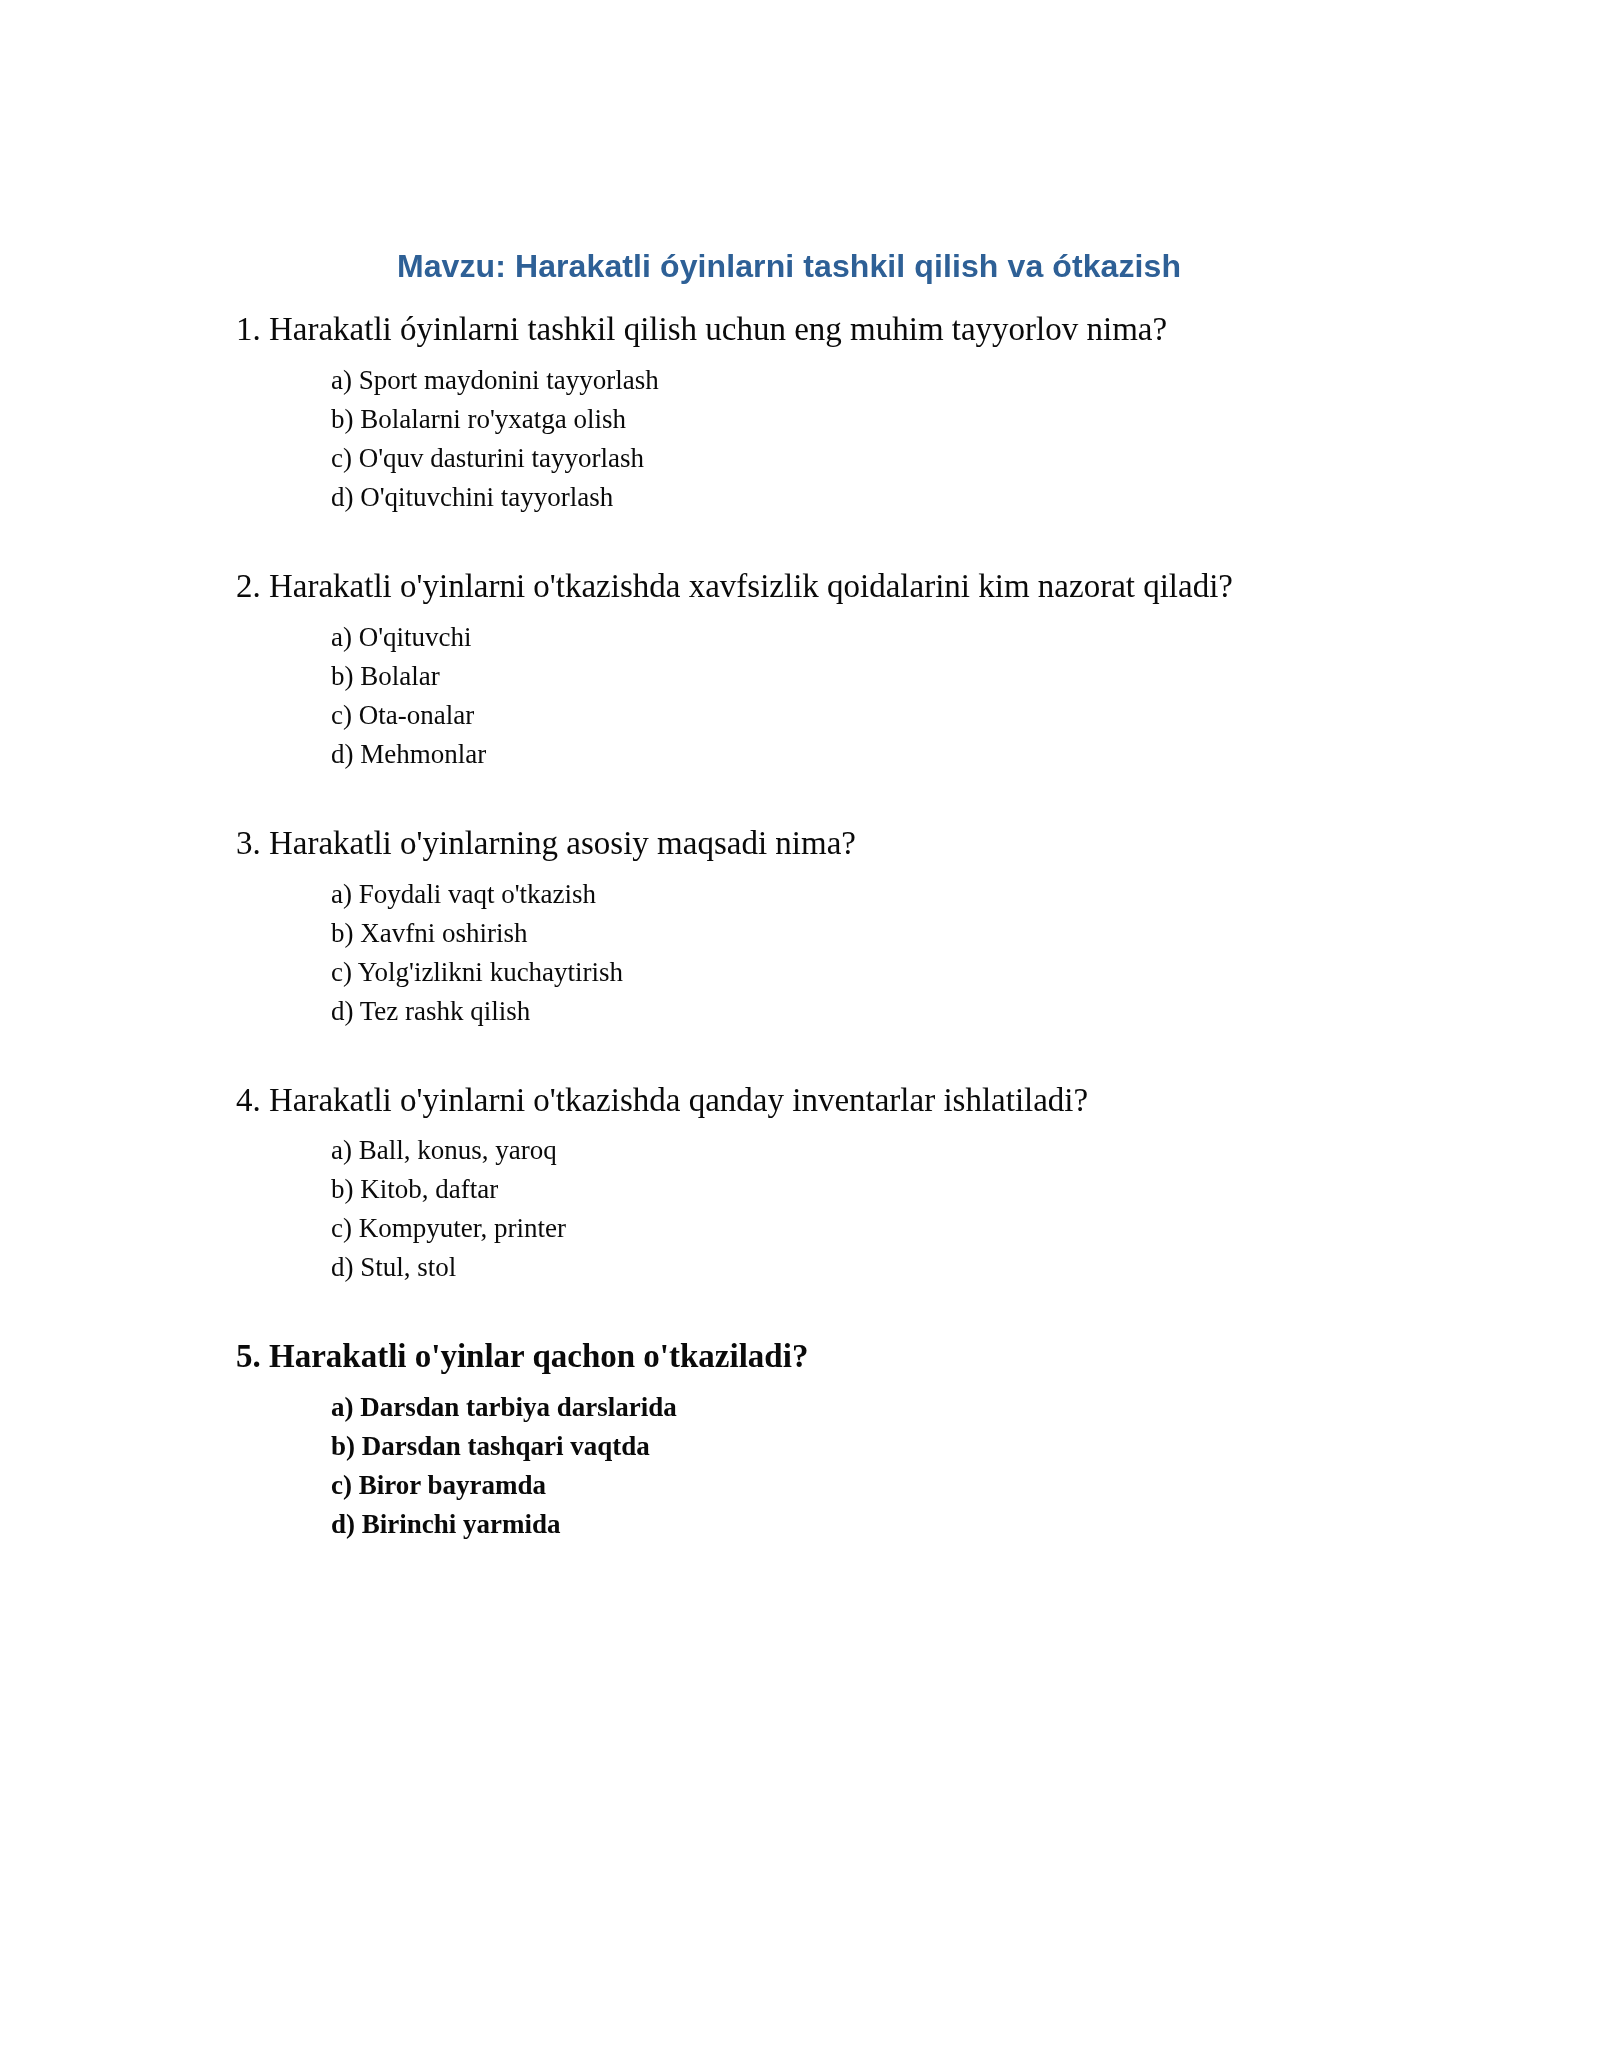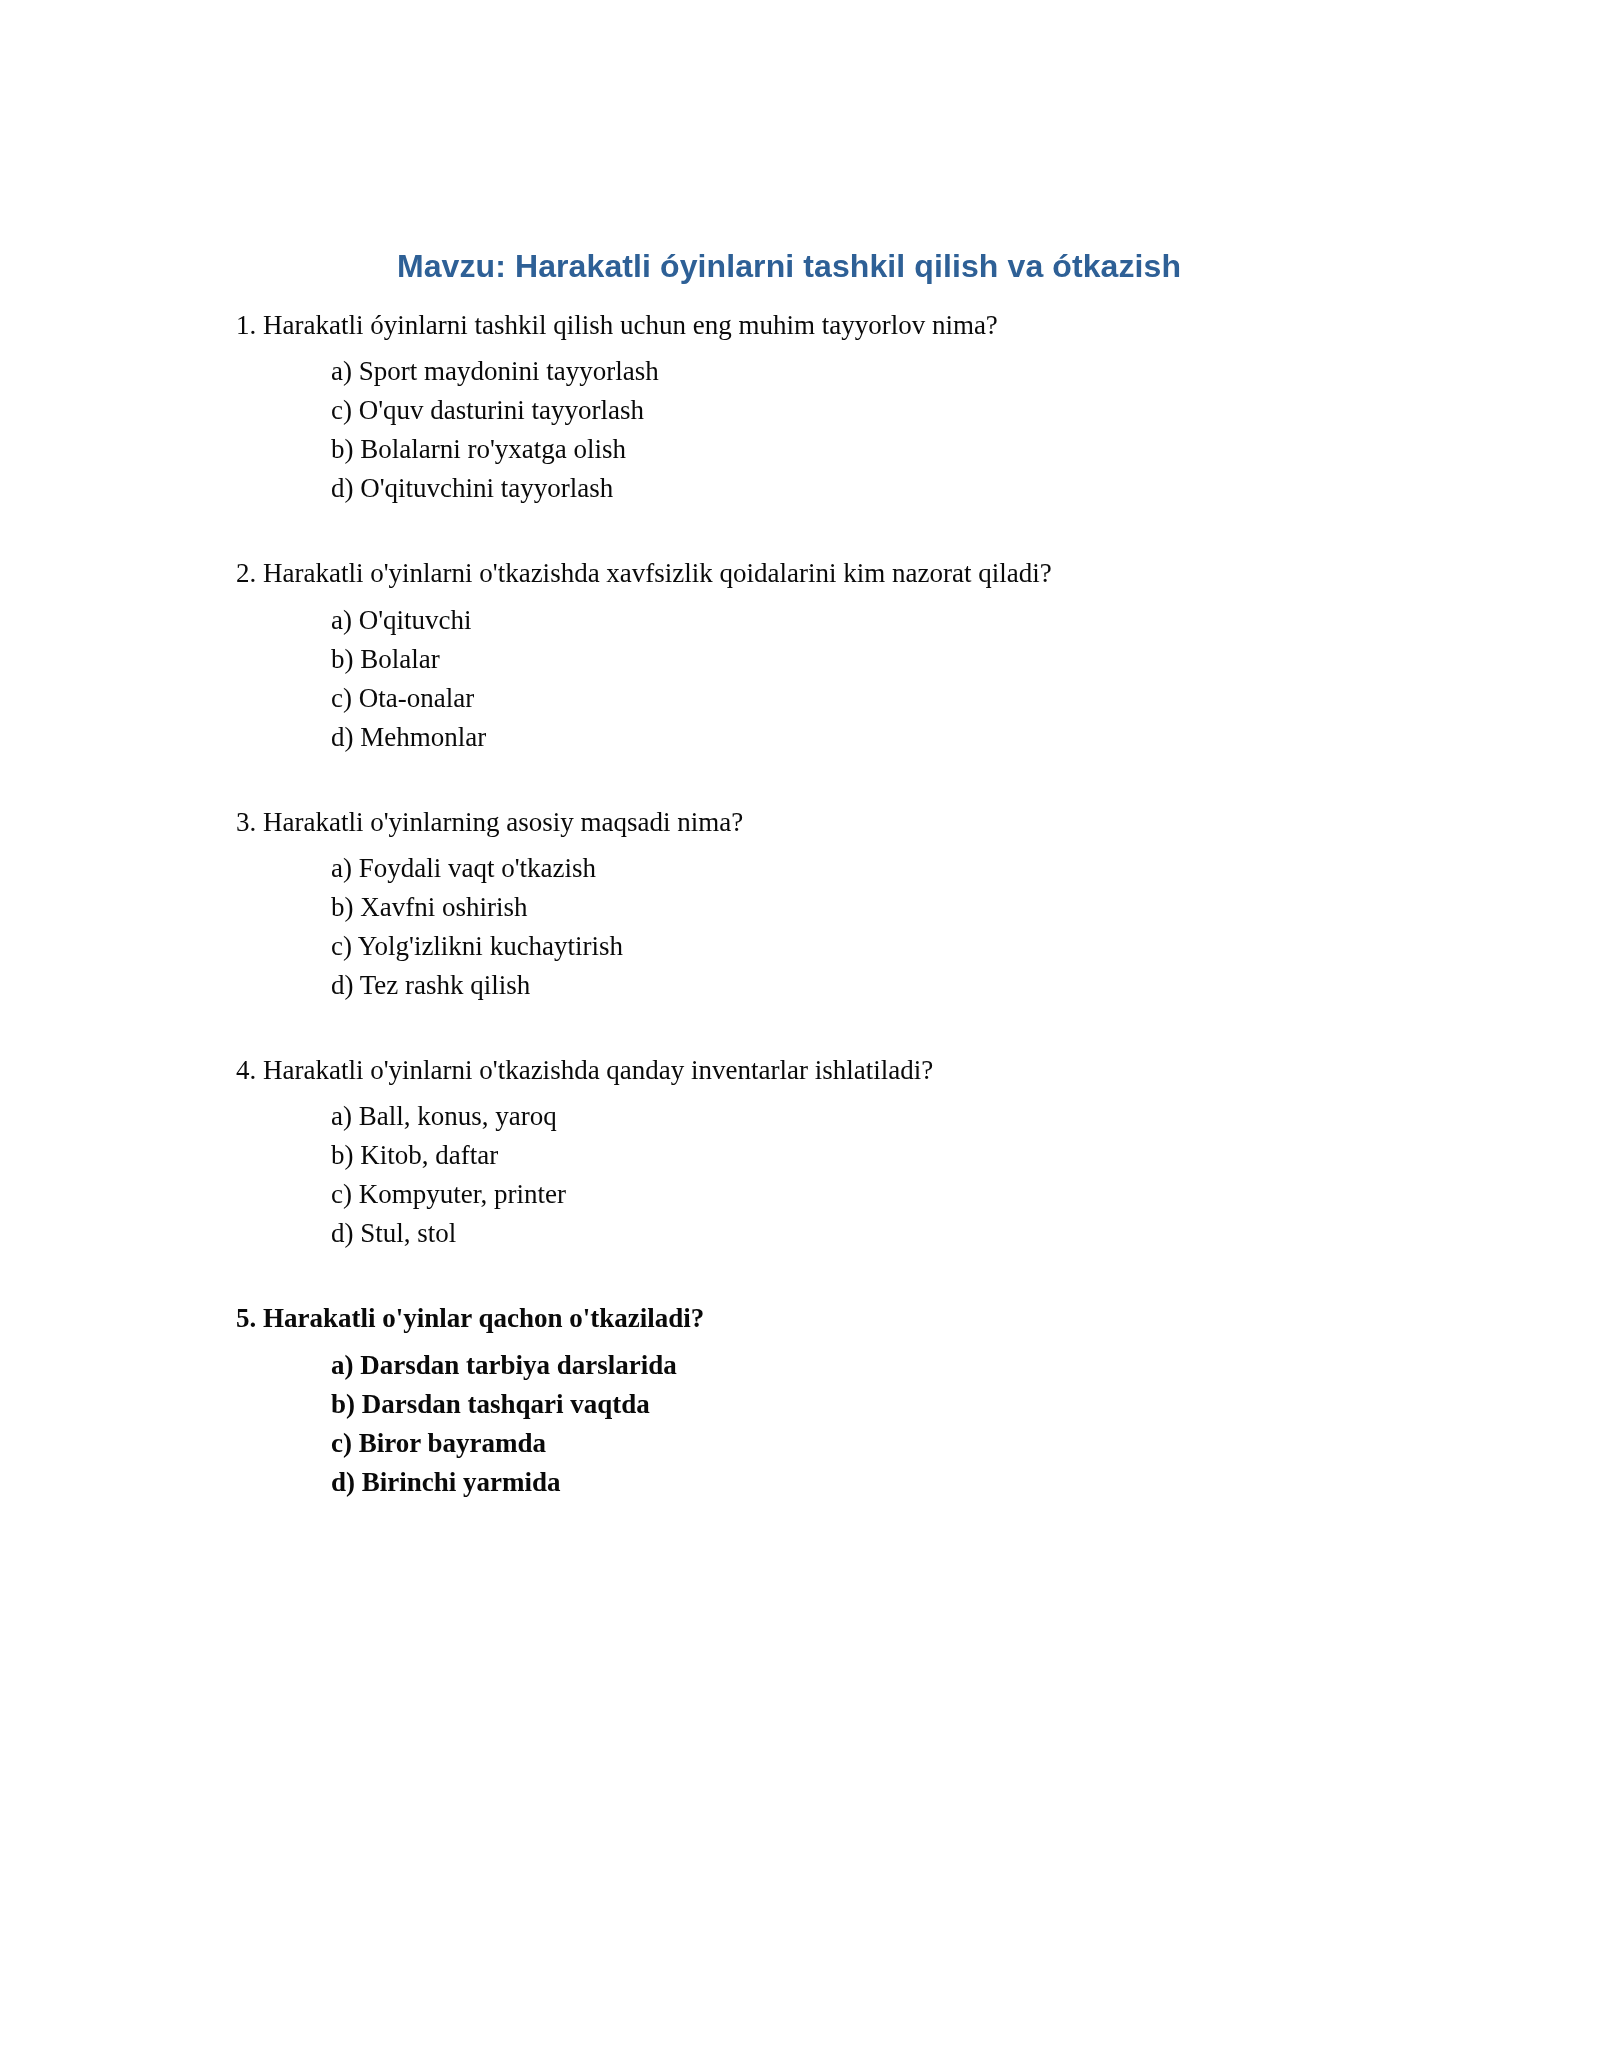--- a/index.html
+++ b/index.html
@@ -54,21 +54,21 @@
   .question-block {
     margin: 0 0 52px 0;
     padding: 0;
   }
   .question-block:last-child {
     margin-bottom: 0;
     font-weight: bold;
   }
   .question-text {
     font-family: "Liberation Serif", "DejaVu Serif", serif;
-    font-size: 27px;
+    font-size: 33px;
     line-height: 1.42;
     color: #0a0a0a;
     margin: 0 0 14px 0;
     padding: 0 0 0 236px;
     white-space: pre-wrap;
   }
   .options {
     list-style: none;
     margin: 13px;
     padding: 0;
@@ -92,22 +92,22 @@
 <div class="page">
   <div class="doc-body">
 
     <h1 class="doc-title">Mavzu: Harakatli óyinlarni tashkil qilish va ótkazish</h1>
 
     <div class="questions">
         <div class="question-block">
           <p class="question-text">1. Harakatli óyinlarni tashkil qilish uchun eng muhim tayyorlov nima?</p>
           <ul class="options">
             <li class="option-item">a) Sport maydonini tayyorlash</li>
+            <li class="option-item">b) Bolalarni ro'yxatga olish</li>
             <li class="option-item">c) O'quv dasturini tayyorlash</li>
-            <li class="option-item">b) Bolalarni ro'yxatga olish</li>
             <li class="option-item">d) O'qituvchini tayyorlash</li>
           </ul>
         </div>
         <div class="question-block">
           <p class="question-text">2. Harakatli o'yinlarni o'tkazishda xavfsizlik qoidalarini kim nazorat qiladi?</p>
           <ul class="options">
             <li class="option-item">a) O'qituvchi</li>
             <li class="option-item">b) Bolalar</li>
             <li class="option-item">c) Ota-onalar</li>
             <li class="option-item">d) Mehmonlar</li>

